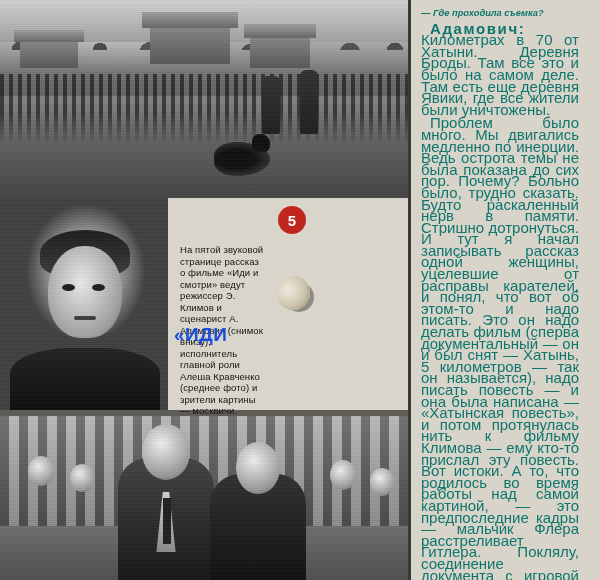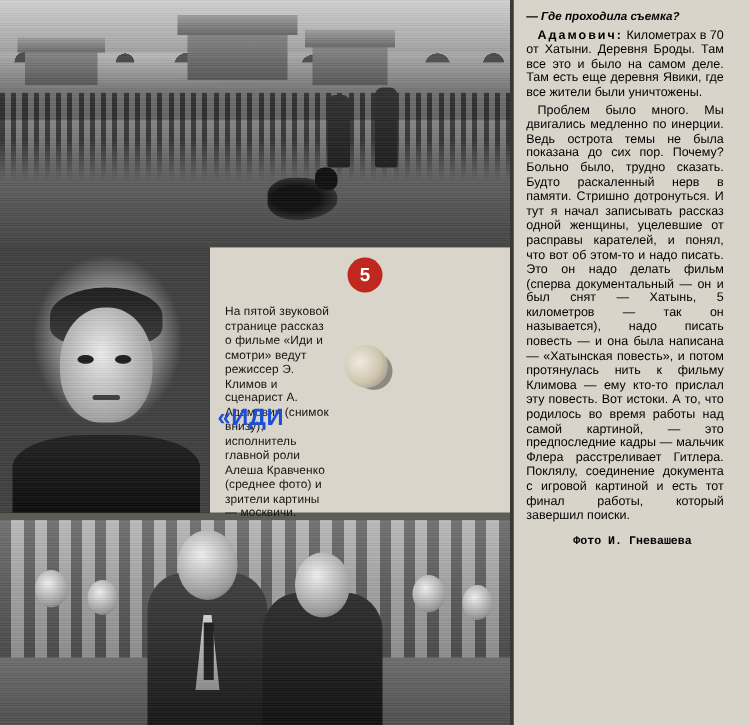--- a/index.html
+++ b/index.html
@@ -224,32 +224,32 @@
 
   
   #right-col {
     position: absolute;
     left: 408px; top: 0;
     width: 192px; height: 580px;
     background: #d8d4ca;
     border-left: 3px solid #3a3833;
     box-sizing: border-box;
     padding: 8px 9px 6px 10px;
-    color: #000000;
+    color: #0f766e;
   }
   #right-col .q {
     font-size: 9.3px;
     line-height: 11.6px;
     font-style: italic;
     font-weight: bold;
     text-align: justify;
     margin: 0 0 3px 0;
   }
   #right-col p.body {
-    font-size: 10px;
+    font-size: 15px;
     line-height: 11.6px;
     text-align: justify;
     margin: 0 12px 2px 0;
     text-indent: 9px;
     hyphens: auto;
   }
   #right-col p.body .nm {
     letter-spacing: 1.6px;
     font-weight: bold;
   }

